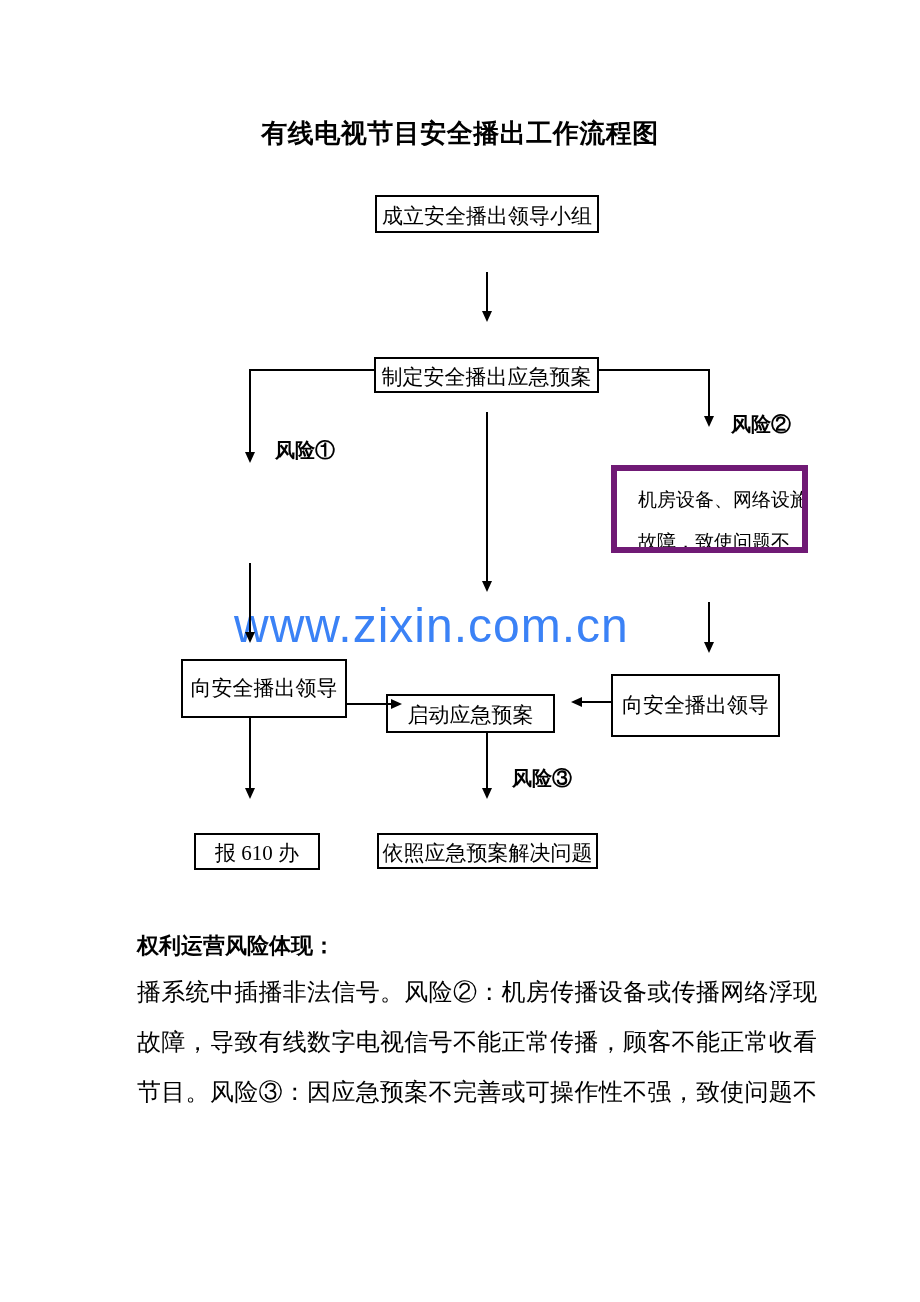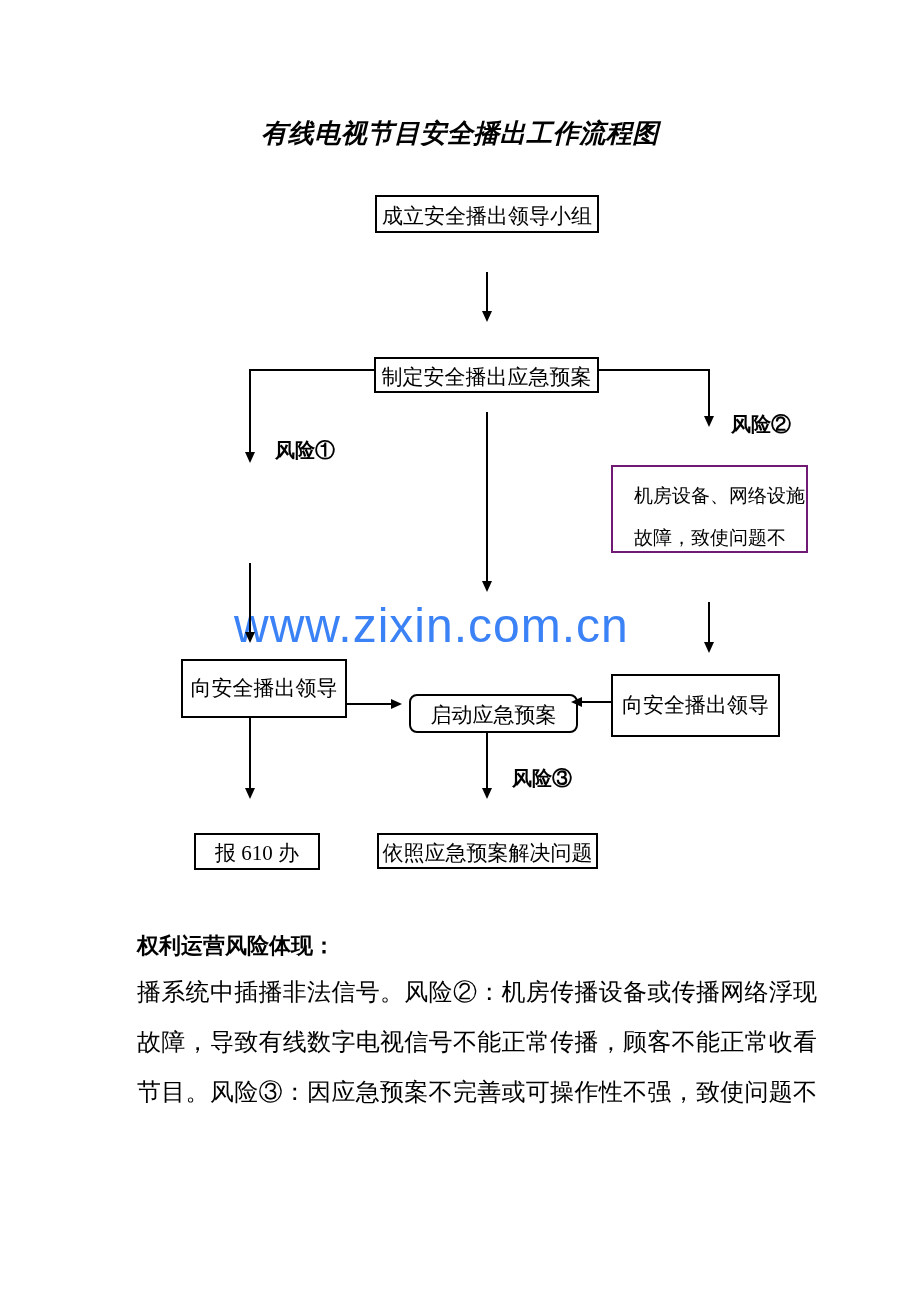--- a/index.html
+++ b/index.html
@@ -4,38 +4,38 @@
 <style>
   html,body { margin:0; padding:0; background:#fff; }
   .page {
     position:relative; width:920px; height:1302px; background:#ffffff;
     font-family:"Liberation Serif","DejaVu Serif",serif; color:#000;
     overflow:hidden;
   }
   .doc-title {
     position:absolute; top:116px; left:0; width:920px; text-align:center;
     font-family:"Liberation Sans","DejaVu Sans",sans-serif;
-    font-weight:bold; font-size:26px; letter-spacing:0.5px;font-style:italic;
+    font-weight:bold; font-size:26px; letter-spacing:0.5px;
   }
   .watermark {
     position:absolute; left:234px; top:598px;
     font-family:"Liberation Sans","DejaVu Sans",sans-serif;
     font-size:48px; color:#3b82f6; letter-spacing:1px; white-space:nowrap;
   }
   .fbox {
     position:absolute; border:2px solid #000; box-sizing:border-box;
     display:flex; justify-content:center; overflow:hidden;
     font-size:21px; line-height:1.05; background:transparent;
   }
   .fbox.bottom { align-items:center; }
   .fbox.bottom span { margin-bottom:-4px; white-space:nowrap; }
   .fbox.center { align-items:center; }
   .fbox.center span { white-space:nowrap; }
   .eqbox {
-    position:absolute; border:2px solid #701a75; box-sizing:border-box;
+    position:absolute; border:6px solid #701a75; box-sizing:border-box;
     font-size:19px; overflow:hidden; padding:8px 8px 0 21px; line-height:42px;
   }
   .eqbox div { white-space:nowrap; }
   .vline,.hline { position:absolute; background:#000; }
   .ah-down { position:absolute; width:0; height:0;
     border-left:5px solid transparent; border-right:5px solid transparent;
     border-top:11px solid #000; }
   .ah-right { position:absolute; width:0; height:0;
     border-top:5px solid transparent; border-bottom:5px solid transparent;
     border-left:11px solid #000; }
@@ -75,21 +75,21 @@
 
   <div class="eqbox" style="left:611px; top:465px; width:197px; height:88px;">
     <div>机房设备、网络设施</div>
     <div>故障，致使问题不</div>
   </div>
 
   <div class="fbox center" style="left:181px; top:659px; width:166px; height:59px;">
     <span>向安全播出领导</span>
   </div>
 
-  <div class="fbox bottom" style="left:409px; top:694px; width:169px; height:39px;border-radius:8px;">
+  <div class="fbox bottom" style="left:386px; top:694px; width:169px; height:39px;">
     <span>启动应急预案</span>
   </div>
 
   <div class="fbox center" style="left:611px; top:674px; width:169px; height:63px;">
     <span>向安全播出领导</span>
   </div>
 
   <div class="fbox bottom" style="left:194px; top:833px; width:126px; height:37px;">
     <span>报 610 办</span>
   </div>

